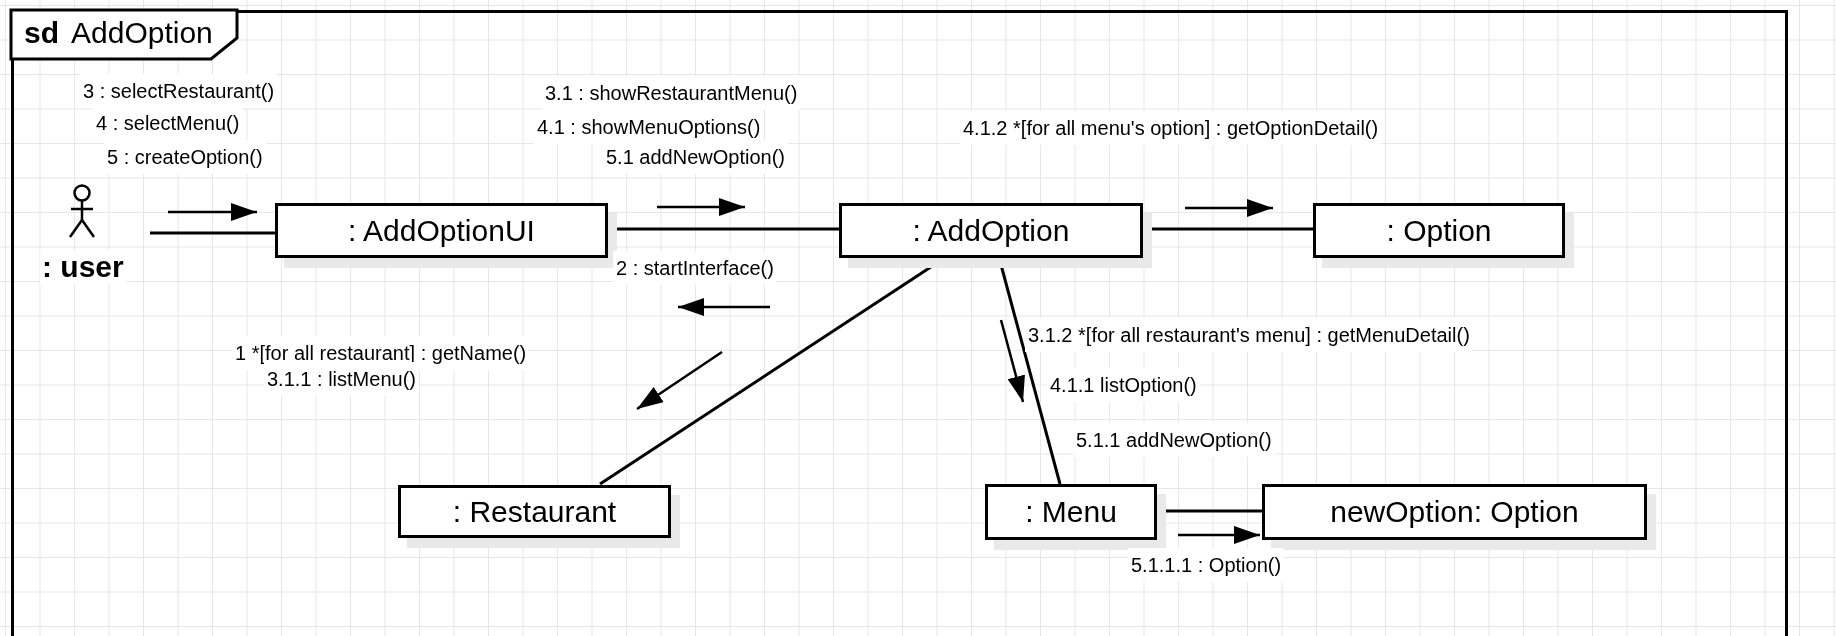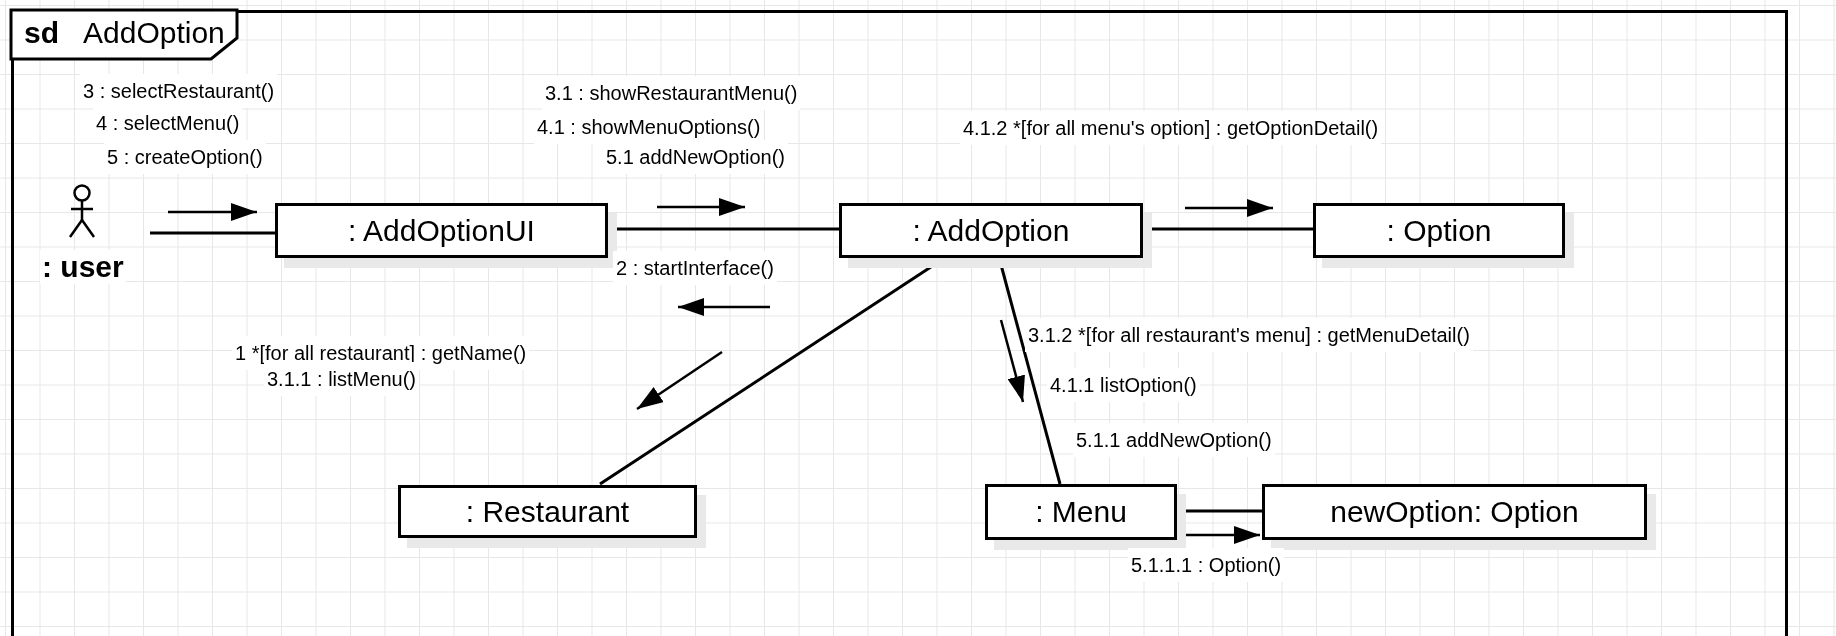--- a/index.html
+++ b/index.html
@@ -16,21 +16,21 @@
     position:absolute;box-sizing:border-box;background:#ffffff;border:3px solid #000;
     display:flex;align-items:center;justify-content:center;
     font-weight:normal;font-size:30px;white-space:nowrap;
     box-shadow:9px 10px 0 #e9e9e9;
   }
   .msg{
     position:absolute;font-size:20px;line-height:34px;white-space:nowrap;
     background:#ffffff;padding:0 3px;
   }
   .tab-label{position:absolute;left:24px;top:16px;font-size:30px;line-height:34px;white-space:nowrap;}
-  .tab-label .kw{font-weight:bold;margin-right:24px;}
+  .tab-label .kw{font-weight:bold;margin-right:12px;}
   .actor-label{position:absolute;left:40px;top:250px;font-size:30px;font-weight:bold;white-space:nowrap;background:#ffffff;padding:0 2px;}
 </style>
 </head>
 <body>
 
 <div class="stage">
 
   <svg class="gfx" width="1836" height="636" viewBox="0 0 1836 636">
     <defs>
       <marker id="arrowhead" markerUnits="userSpaceOnUse" markerWidth="26" markerHeight="18" refX="26" refY="9" orient="auto">
@@ -81,24 +81,24 @@
 
   <div class="obj" style="left:275px;top:203px;width:333px;height:55px;">
     <span>: AddOptionUI</span>
   </div>
   <div class="obj" style="left:839px;top:203px;width:304px;height:55px;">
     <span>: AddOption</span>
   </div>
   <div class="obj" style="left:1313px;top:203px;width:252px;height:55px;">
     <span>: Option</span>
   </div>
-  <div class="obj" style="left:398px;top:485px;width:299px;height:53px;">
+  <div class="obj" style="left:398px;top:485px;width:273px;height:53px;">
     <span>: Restaurant</span>
   </div>
-  <div class="obj" style="left:985px;top:484px;width:192px;height:56px;">
+  <div class="obj" style="left:985px;top:484px;width:172px;height:56px;">
     <span>: Menu</span>
   </div>
   <div class="obj" style="left:1262px;top:484px;width:385px;height:56px;">
     <span>newOption: Option</span>
   </div>
 
   <div class="msg" style="left:80px;top:74px;">3 : selectRestaurant()</div>
   <div class="msg" style="left:93px;top:106px;">4 : selectMenu()</div>
   <div class="msg" style="left:88px;top:140px;margin-left:16px;">5 : createOption()</div>
   <div class="msg" style="left:542px;top:76px;">3.1 : showRestaurantMenu()</div>

